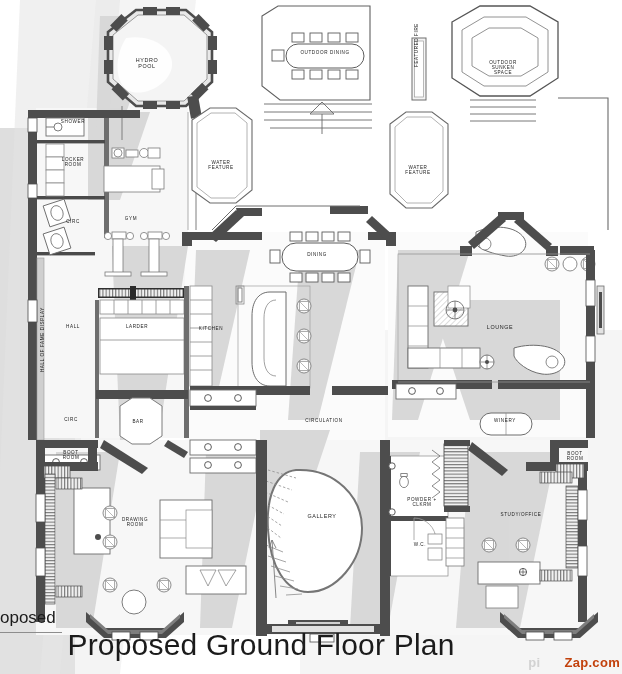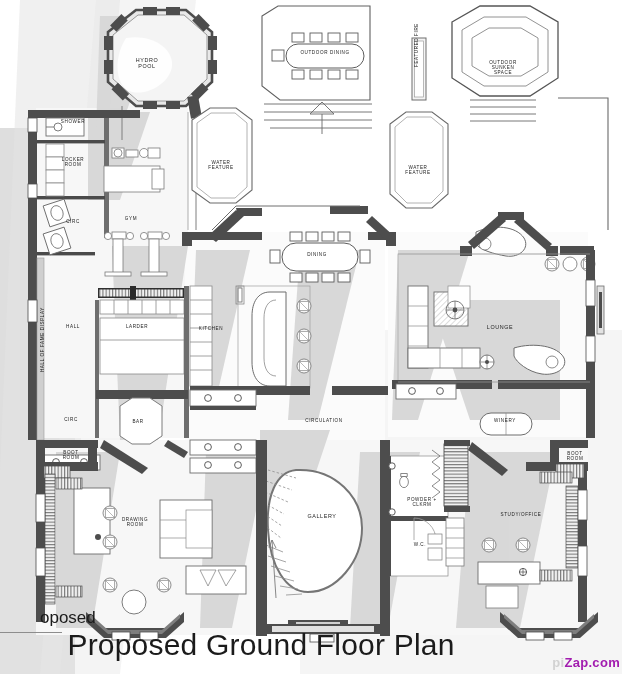--- a/index.html
+++ b/index.html
@@ -56,41 +56,40 @@
     color: #1b1b1b;
     letter-spacing: 0.2px;
   }
   #partial-caption {
     position: absolute;
     left: 0px;
     top: 608px;
     font-family: "Liberation Sans", sans-serif;
     font-size: 17px;
     color: #1b1b1b;
-    margin-left: 40px;
   }
   #partial-rule {
     position: absolute;
     left: 0px;
     top: 632px;
     width: 62px;
     height: 1px;
     background: #8d8d8d;
   }
   #watermark {
     position: absolute;
     right: 2px;
     bottom: 4px;
     font-family: "Liberation Sans", sans-serif;
     font-size: 13px;
     font-weight: bold;
     color: #d2d2d2;
     letter-spacing: 0.3px;
   }
-  #watermark .wm-accent { color: #a21caf; }
+  #watermark .wm-accent { color: #c2410c; padding-left: 24px; }
 </style>
 </head>
 <body>
 
 <div id="page">
 
   <svg id="plan-svg" viewBox="0 0 622 674">
     <defs>
       <pattern id="diag-shade" width="10" height="10" patternTransform="rotate(45)" patternUnits="userSpaceOnUse">
         <rect width="10" height="10" fill="#ffffff"></rect>

